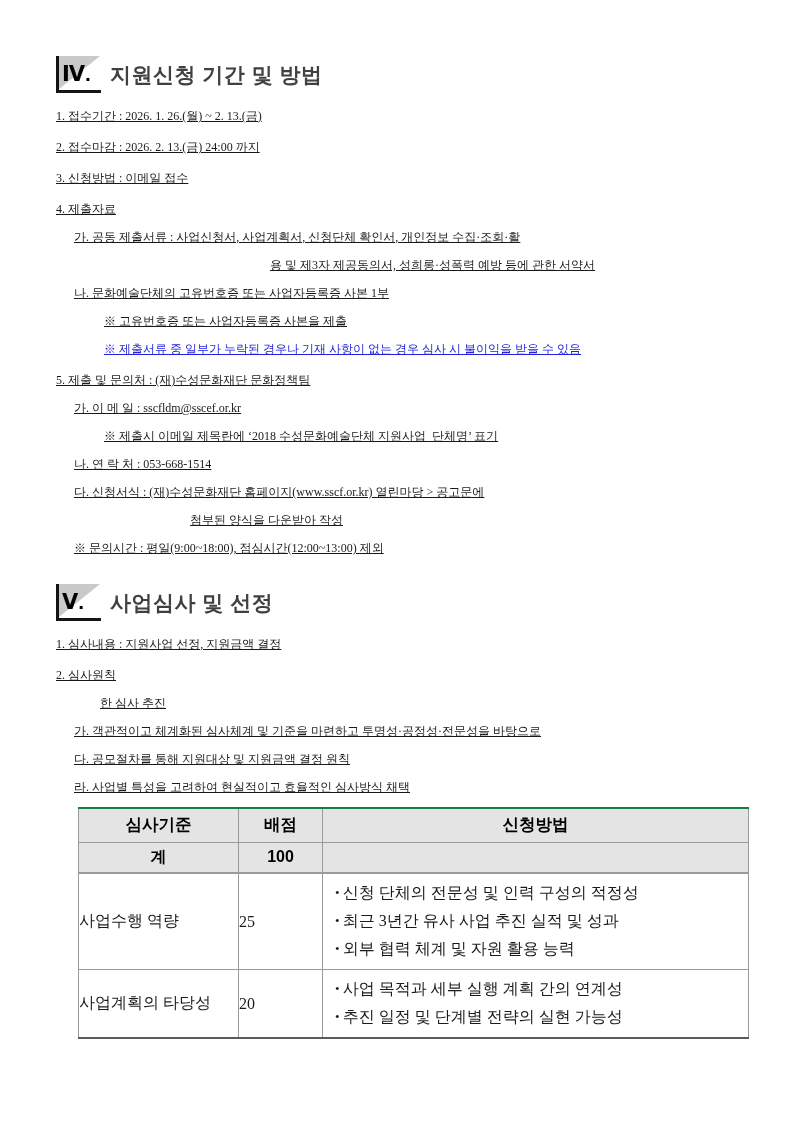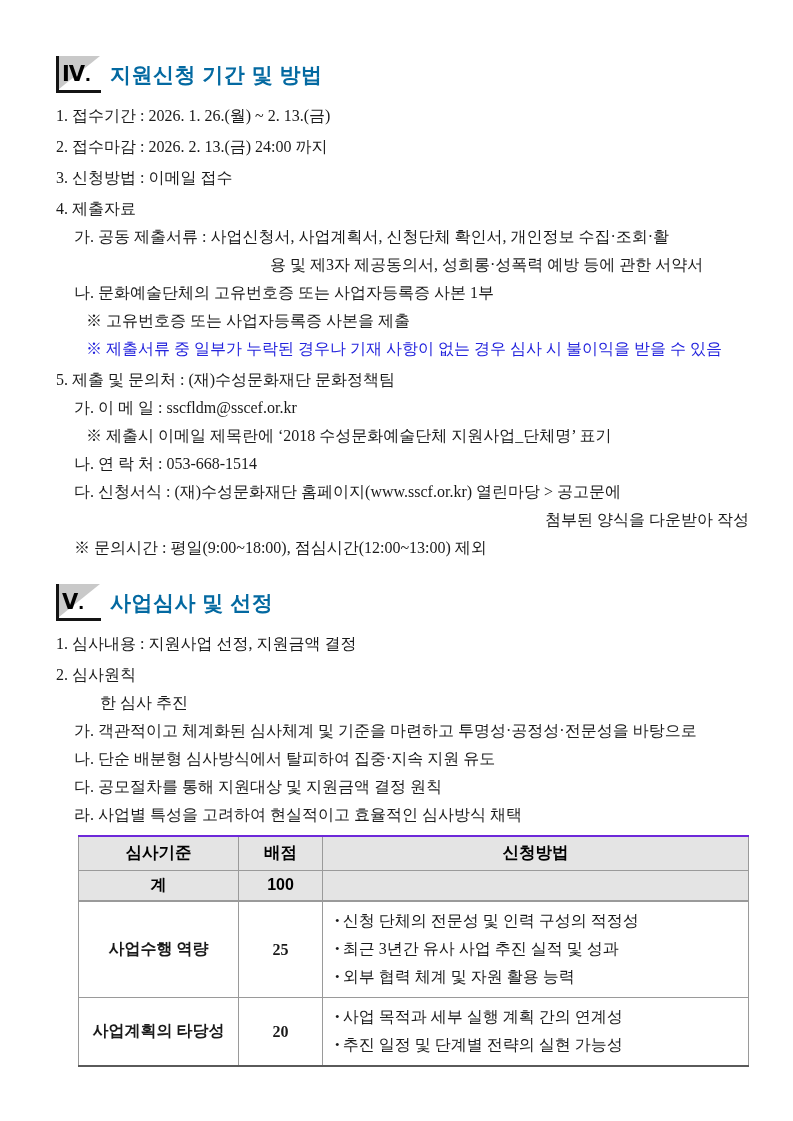--- a/index.html
+++ b/index.html
@@ -19,47 +19,47 @@
   
   .sec-head{display:flex;align-items:center;margin-bottom:9px;}
   .sec-marker{position:relative;width:45px;height:37px;flex:0 0 auto;
     border-left:3px solid #141414;border-bottom:3px solid #141414;margin-right:9px;}
   .sec-marker .tri{position:absolute;left:0;top:0;width:0;height:0;
     border-top:33px solid var(--marker-gray);border-right:41px solid transparent;}
   .sec-marker .num{position:relative;display:block;padding-left:3px;
     font-family:"Liberation Sans","DejaVu Sans",sans-serif;font-weight:700;
     font-size:21px;line-height:35px;color:#000;}
   .sec-title{font-family:"Liberation Sans","DejaVu Sans",sans-serif;
-    font-weight:700;font-size:21px;color:#0369a1;letter-spacing:0.5px;}
+    font-weight:700;font-size:21px;color:#404040;letter-spacing:0.5px;}
   
-  .line{font-size:16px;line-height:28px;white-space:nowrap;}
+  .line{font-size:12px;line-height:28px;white-space:nowrap;text-decoration:underline;}
   .ml{margin-top:3px;}
   .l1{margin-left:0;}
   .l2{margin-left:18px;}
-  .l3{margin-left:30px;}
+  .l3{margin-left:48px;}
   .cont-a{margin-left:214px;}
-  .cont-b{margin-left:134px;text-align:right;}
+  .cont-b{margin-left:134px;}
   .cont-c{margin-left:44px;}
   .blue{color:var(--accent-blue);}
   .sec{margin-bottom:16px;}
   .sec-5{margin-top:22px;}
   
   .crit-table{border-collapse:collapse;width:670px;margin-left:22px;margin-top:6px;
-    border-top:2px solid #6d28d9;border-bottom:2px solid #5a5a5a;
+    border-top:2px solid #15803d;border-bottom:2px solid #5a5a5a;
     font-size:16px;table-layout:fixed;}
   .crit-table col.c1{width:160px;}
   .crit-table col.c2{width:84px;}
   .crit-table col.c3{width:426px;}
   .crit-table th,.crit-table td{border:1px solid var(--grid);vertical-align:middle;}
   .crit-table thead th{background:var(--table-header-bg);
     font-family:"Liberation Sans","DejaVu Sans",sans-serif;font-weight:700;
     text-align:center;color:#000;}
   .head-row th{height:34px;font-size:16.5px;}
   .total-row th{height:31px;border-bottom:2px solid var(--grid);}
-  .crit-table td.crit,.crit-table td.pts{text-align:center;font-weight:bold;}
+  .crit-table td.crit,.crit-table td.pts{text-align:left;}
   .crit-table td.items{padding:5px 8px 6px 12px;}
   .bullet{line-height:27px;white-space:nowrap;}
   .bullet::before{content:"\2022  ";font-size:13px;position:relative;top:-1px;}
 </style>
 </head>
 <body>
 
 <div class="page">
 
   <section class="sec">
@@ -93,21 +93,20 @@
       <span class="sec-marker">
         <span class="tri"></span>
         <span class="num">Ⅴ.</span>
       </span>
       <h1 class="sec-title">사업심사 및 선정</h1>
     </div>
     <div class="line l1 ml">1. 심사내용 : 지원사업 선정, 지원금액 결정</div>
     <div class="line l1 ml">2. 심사원칙</div>
     <div class="line cont-c">한 심사 추진</div>
     <div class="line l2">가. 객관적이고 체계화된 심사체계 및 기준을 마련하고 투명성·공정성·전문성을 바탕으로</div>
-    <div class="line l2">나. 단순 배분형 심사방식에서 탈피하여 집중·지속 지원 유도</div>
     <div class="line l2">다. 공모절차를 통해 지원대상 및 지원금액 결정 원칙</div>
     <div class="line l2">라. 사업별 특성을 고려하여 현실적이고 효율적인 심사방식 채택</div>
 
     <table class="crit-table">
       <colgroup>
           <col class="c1">
           <col class="c2">
           <col class="c3">
         </colgroup>
       <thead>

